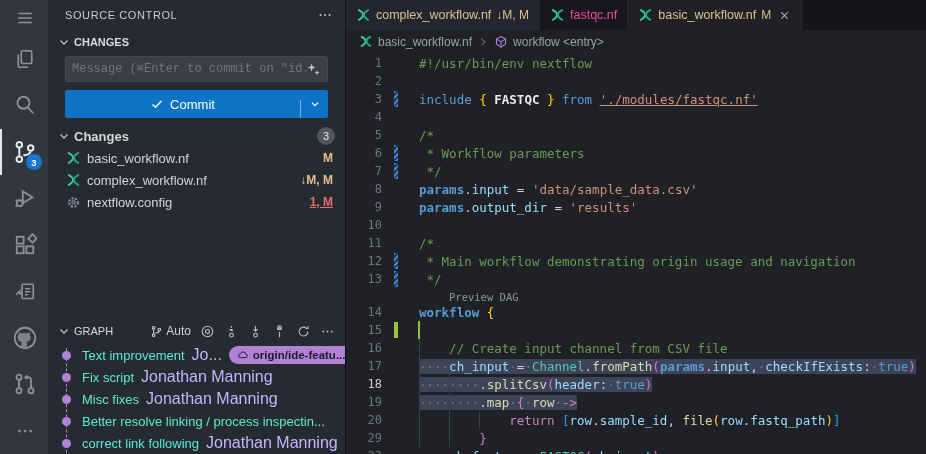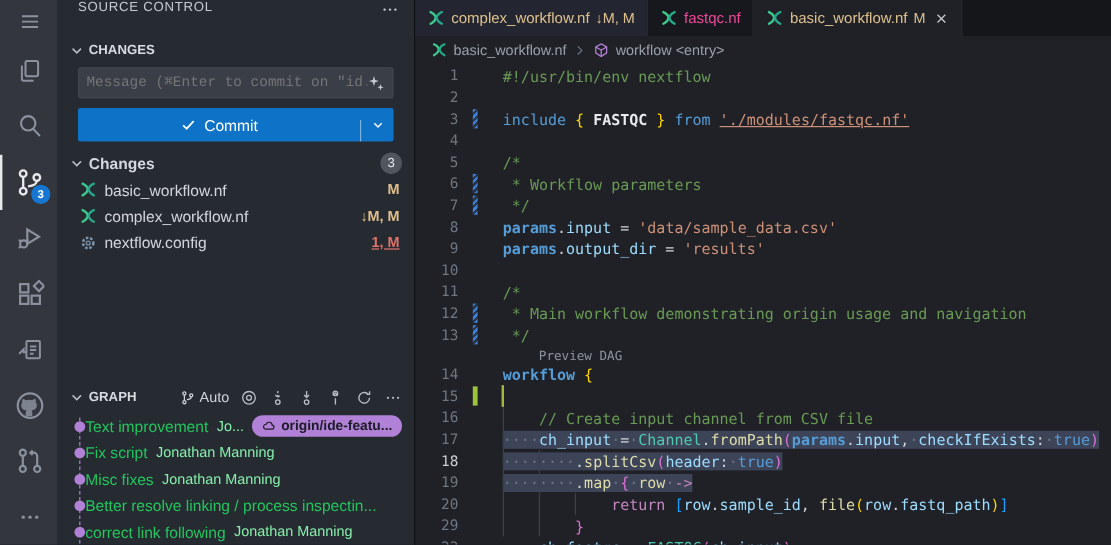--- a/index.html
+++ b/index.html
@@ -11,21 +11,21 @@
   .activitybar{width:48px;background:#33363d;display:flex;flex-direction:column;flex:none}
   .ab-item{width:48px;height:47px;display:flex;align-items:center;justify-content:center;
     color:#8b929e;position:relative;border-left:2px solid transparent}
   .ab-item.menu{height:36px}
   .ab-item.active{color:#e6e8ec;border-left:2px solid #e6e8ec}
   .ab-badge{position:absolute;right:6px;bottom:5px;min-width:16px;height:16px;border-radius:8px;
     background:#1677d2;color:#fff;font-size:9.5px;display:flex;align-items:center;justify-content:center;font-weight:bold}
 
   
   .sidebar{width:297px;background:#262a31;flex:none;display:flex;flex-direction:column;overflow:hidden}
-  .sb-header{height:30px;display:flex;align-items:flex-start;padding:0 12px 0 17px;color:#c6cad1}
+  .sb-header{height:30px;display:flex;align-items:center;padding:0 12px 0 17px;color:#c6cad1}
   .sb-title{font-size:11px;letter-spacing:.6px;font-weight:500;flex:1;white-space:nowrap}
   .sb-more{color:#c6cad1;display:flex}
   .subheader{height:24px;display:flex;align-items:center;padding-left:8px;color:#d8dbe0}
   .subheader .lbl{font-size:11px;font-weight:bold;margin-left:2px}
   .chev{display:flex;color:#b9bdc4}
   .msg-wrap{margin:2px 17px 0 17px;height:26px;background:#3a3e47;border:1px solid #43474f;
     border-radius:2px;display:flex;align-items:center;padding:0 6px}
   .msg-wrap input{flex:1;background:transparent;border:none;outline:none;color:#9298a2;
     font-size:12px;font-family:Liberation Mono, monospace;min-width:0}
   .commit-btn{margin:8px 17px 0 17px;height:28px;background:#0e72c6;border-radius:2px;
@@ -36,29 +36,29 @@
   .tree-head{margin-top:7px;height:22px;display:flex;align-items:center;padding:0 10px 0 8px;color:#d4d7dc}
   .tree-head .lbl{font-size:13px;font-weight:bold;margin-left:2px;flex:1}
   .count-badge{min-width:18px;height:18px;border-radius:9px;background:#50555e;color:#e8eaee;
     font-size:11px;display:flex;align-items:center;justify-content:center;padding:0 5px}
   .file-row{height:22px;display:flex;align-items:center;padding:0 12px 0 18px;color:#d2d5da;font-size:13px}
   .file-row .fname{margin-left:6px;flex:1;white-space:nowrap;overflow:hidden}
   .file-row .fstatus{font-size:12px;font-weight:bold;white-space:nowrap}
 
   .graph-sec{margin-top:auto;height:134px;display:flex;flex-direction:column;overflow:hidden}
   .graph-head{height:22px;display:flex;align-items:center;padding:0 10px 0 8px;color:#d8dbe0}
-  .graph-head .lbl{font-size:11px;font-weight:bold;margin-left:2px;flex:1}
+  .graph-head .lbl{font-size:11px;font-weight:normal;margin-left:2px;flex:1}
   .graph-tools{display:flex;align-items:center;gap:9px;color:#b9bdc4}
   .graph-tools .auto{font-size:12px;color:#cfd2d8;display:flex;align-items:center;gap:3px}
   .commit-list{position:relative;flex:1;overflow:hidden;padding-top:2px}
   .commit-rail{position:absolute;left:18px;top:6px;bottom:-4px;width:0;border-left:1px dashed #b180d7}
   .commit-row{height:22px;display:flex;align-items:center;padding-left:14px;position:relative;white-space:nowrap;overflow:hidden}
   .commit-dot{width:9px;height:9px;border-radius:50%;background:#b180d7;flex:none;position:relative;z-index:1}
-  .commit-msg{margin-left:0;font-size:13px;color:#22c55e}
-  .commit-author{margin-left:7px;font-size:12px;color:#86efac}
+  .commit-msg{margin-left:11px;font-size:13px;color:#5eead4}
+  .commit-author{margin-left:7px;font-size:16px;color:#c4b5fd}
   .commit-badge{margin-left:7px;height:18px;border-radius:9px;background:#b180d7;color:#1b1c26;
     font-size:11.5px;font-weight:bold;display:flex;align-items:center;gap:4px;padding:0 8px;flex:none}
 
   
   .editor{flex:1;min-width:0;display:flex;flex-direction:column;background:#1f2126;border-left:1px solid #101114}
   .tabbar{height:30px;background:#15161a;display:flex;flex:none}
   .tab{display:flex;align-items:center;gap:5px;padding:0 10px;font-size:12.5px;
     border-right:1px solid #26292f;white-space:nowrap;cursor:pointer}
   .tab.t1{background:#232630}
   .tab.t2{background:#17181d}

